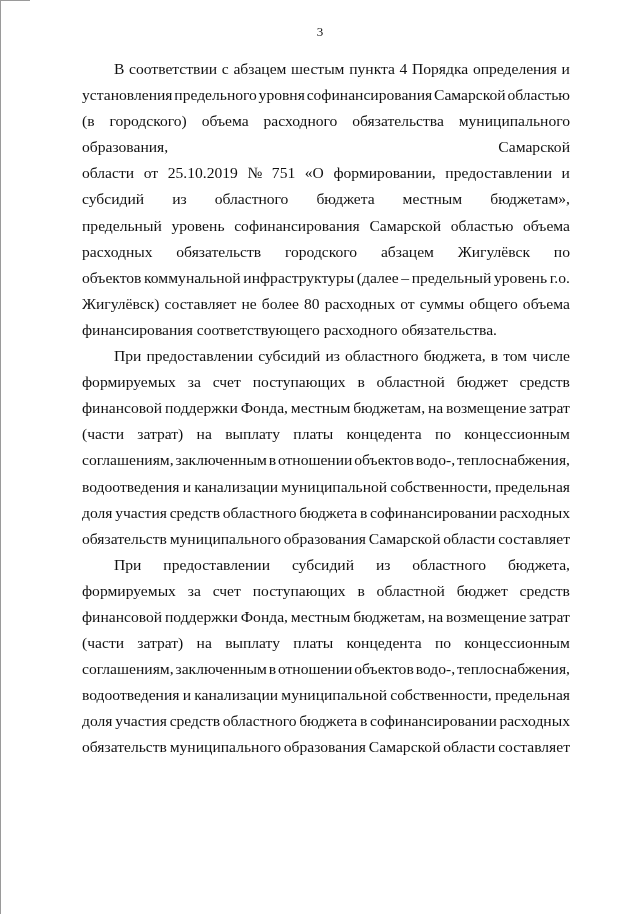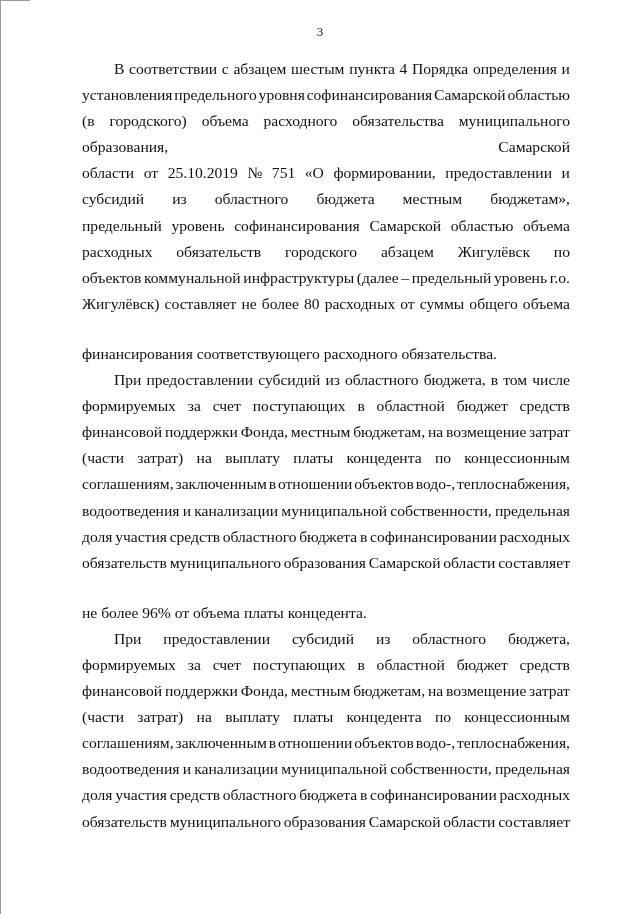--- a/index.html
+++ b/index.html
@@ -10,21 +10,21 @@
   .page-number {
     position: absolute; top: 24px; left: 0; width: 640px; text-align: center;
     font-family: "Liberation Serif", serif; font-size: 13px; color: #111;
   }
   .body-text {
     position: absolute; left: 82px; top: 56px; width: 488px;
     font-family: "Liberation Serif", serif; font-size: 15.6px; line-height: 26.1px;
     color: #111; text-align: justify;
   }
   .line { display: block; text-align: justify; text-align-last: justify; white-space: nowrap; height: 26.1px; }
-  .line.last { text-align-last: left; margin-top: 24px; }
+  .line.last { text-align-last: left; }
   .jline { display: flex; justify-content: space-between; white-space: nowrap; height: 26.1px; }
   .jline.indent { padding-left: 32px; }
 </style>
 </head>
 <body>
 
 <div class="page">
   <div class="left-edge"></div>
   <div class="top-edge"></div>
 
@@ -193,21 +193,20 @@
           <span>расходных</span>
         </div>
       <div class="jline">
           <span>обязательств</span>
           <span>муниципального</span>
           <span>образования</span>
           <span>Самарской</span>
           <span>области</span>
           <span>составляет</span>
         </div>
-      <div class="line last">не более 96% от объема платы концедента.</div>
     </div>
     <div>
       <div class="jline indent">
           <span>При</span>
           <span>предоставлении</span>
           <span>субсидий</span>
           <span>из</span>
           <span>областного</span>
           <span>бюджета,</span>
         </div>

